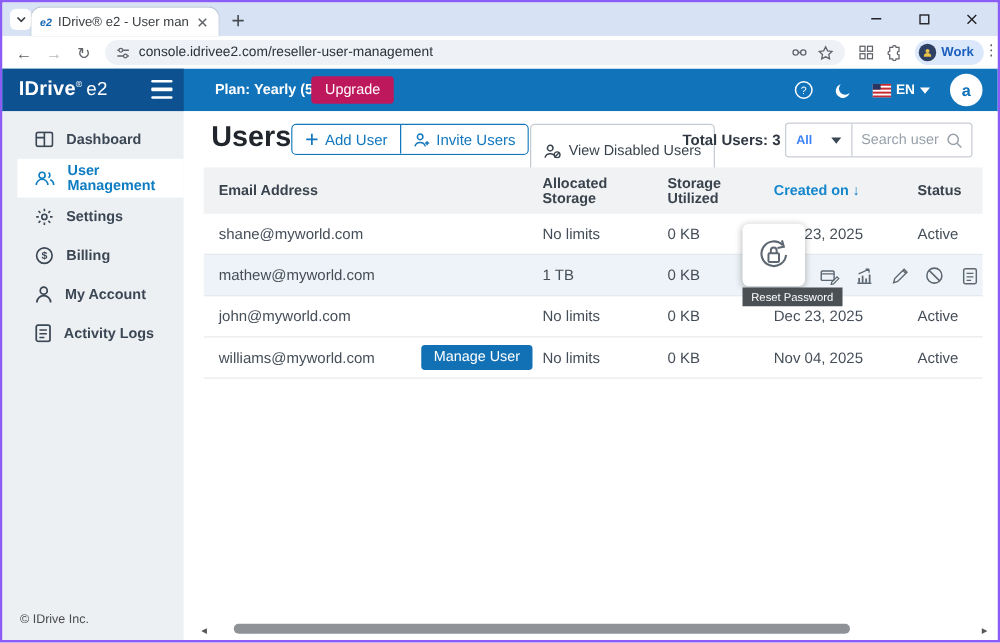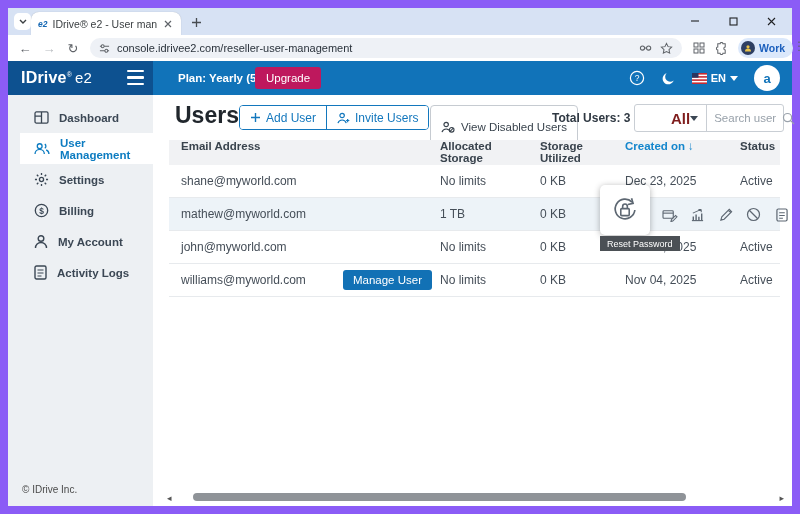--- a/index.html
+++ b/index.html
@@ -1,17 +1,17 @@
 <!DOCTYPE html>
 <html><head>
 <meta charset="utf-8">
 <style>
   * { margin:0; padding:0; box-sizing:border-box; }
   html,body { width:800px; height:514px; overflow:hidden; font-family:"Liberation Sans", sans-serif; background:#fff; }
-  .window { position:absolute; inset:0; border:8px solid #8b5cf6; background:#fff; }
+  .window { position:absolute; inset:0; border:2px solid #8b5cf6; background:#fff; }
 
   
   .tabstrip { position:absolute; top:0; left:0; right:0; height:27px; background:#d7e2f4; }
   .tab-search-btn { position:absolute; left:6px; top:5px; width:17px; height:17px; background:#fff; border:none; border-radius:5px; color:#3c4043; font-size:9px; display:flex; align-items:center; justify-content:center; cursor:pointer; }
   .tab { position:absolute; left:23px; top:4px; width:150px; height:23px; background:#fff; border-radius:8px 8px 0 0; display:flex; align-items:center; padding:0 7px; gap:5px; box-shadow:0 0 1px rgba(0,0,0,.25); }
   .favicon { font-size:8.5px; font-weight:700; font-style:italic; color:#1467b3; flex:0 0 auto; }
   .tab-title { font-size:10.5px; color:#3c4043; white-space:nowrap; overflow:hidden; text-overflow:clip; flex:1; }
   .tab-close { flex:0 0 auto; width:12px; height:12px; display:flex; align-items:center; justify-content:center; cursor:pointer; }
   .newtab { position:absolute; left:181px; top:7px; width:14px; height:14px; display:flex; align-items:center; justify-content:center; cursor:pointer; }
   .win-controls { position:absolute; right:2px; top:0; height:26px; display:flex; }
@@ -53,29 +53,29 @@
 
   
   .main { position:absolute; top:87px; left:145px; right:0; bottom:0; background:#fff; }
   .page-title { position:absolute; left:22px; top:7px; font-size:23px; font-weight:700; color:#20262c; }
   .btn-group { position:absolute; left:86px; top:10px; height:25px; display:flex; border:1px solid #1377bd; border-radius:4px; overflow:hidden; background:#fff; }
   .btn-group button { display:flex; align-items:center; gap:5px; padding:0 10px; background:#fff; border:none; color:#1377bd; font-size:12px; cursor:pointer; }
   .btn-group button + button { border-left:1px solid #1377bd; }
   .btn-outline { position:absolute; left:277px; top:10px; height:43px; display:flex; align-items:center; gap:6px; padding:0 10px; background:#fff; border:1px solid #c6cbd1; border-radius:4px; color:#39434d; font-size:11.5px; cursor:pointer; }
   .total { position:absolute; left:399px; top:16px; font-size:12px; font-weight:700; color:#2f3842; }
   .filter-search { position:absolute; left:481px; top:9px; width:150px; height:28px; display:flex; border:1px solid #c9ced4; border-radius:3px; background:#fff; }
-  .filter { width:61px; display:flex; align-items:center; justify-content:space-between; padding:0 8px; border-right:1px solid #c9ced4; cursor:pointer; font-size:15px; color:#7f1d1d; font-weight:600;margin-left:28px; }
+  .filter { width:61px; display:flex; align-items:center; justify-content:space-between; padding:0 8px; border-right:1px solid #c9ced4; cursor:pointer; font-size:10px; color:#3b82f6; font-weight:600; }
   .filter .caret { border-top-color:#3b4754; }
   .searchbox { flex:1; display:flex; align-items:center; padding:0 7px; gap:4px; }
   .searchbox input { border:none; outline:none; width:64px; font-size:11.5px; color:#333; font-family:"Liberation Sans", sans-serif; }
   .searchbox input::placeholder { color:#98a1aa; }
 
   
   .table { position:absolute; left:16px; right:12px; top:45px; }
-  .thead { height:25px; background:#f1f2f4; display:flex; align-items:flex-start; font-size:11.5px; font-weight:700; color:#39434d; }
+  .thead { height:37px; background:#f1f2f4; display:flex; align-items:center; font-size:11.5px; font-weight:700; color:#39434d; }
   .trow { height:33px; display:flex; align-items:center; border-bottom:1px solid #e7eaed; font-size:12px; color:#454e58; position:relative; }
   .trow.hovered { background:#edf3f8; }
   .c-email { width:267px; padding-left:12px; display:flex; align-items:center; }
   .c-alloc { width:100px; padding-left:4px; }
   .c-util  { width:85px;  padding-left:4px; }
   .c-created { width:115px; padding-left:4px; display:flex; align-items:center; gap:3px; }
   .c-status { flex:1; padding-left:4px; }
   .thead .c-created { color:#1486cc; cursor:pointer; }
   .manage-btn { margin-left:auto; margin-right:4px; background:#1271b5; color:#fff; border:none; border-radius:3px; font-size:11.5px; padding:4px 10px; cursor:pointer; }
   .row-actions { position:absolute; left:492px; top:0; height:33px; display:flex; align-items:center; gap:11px; }

